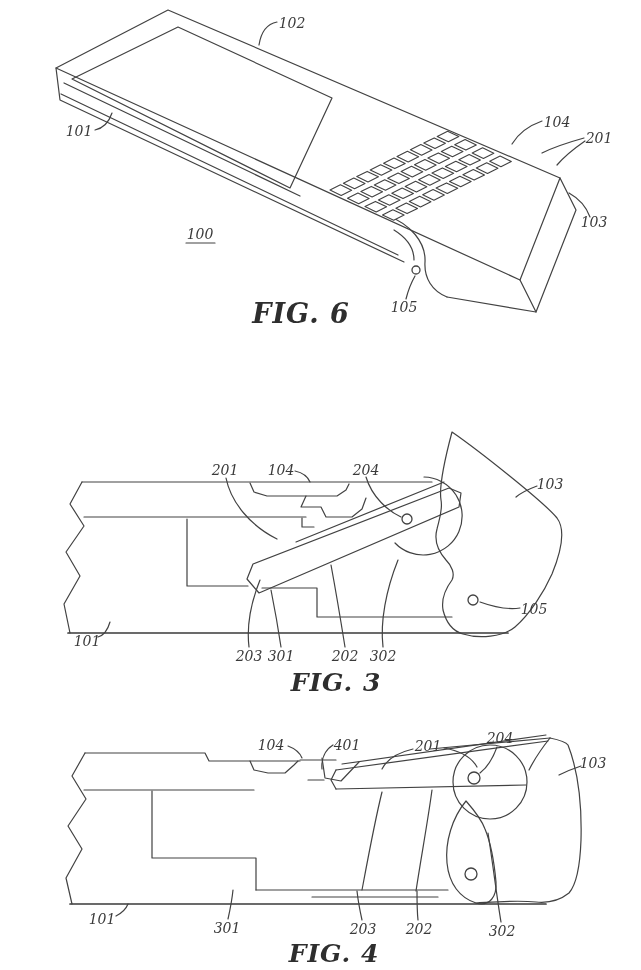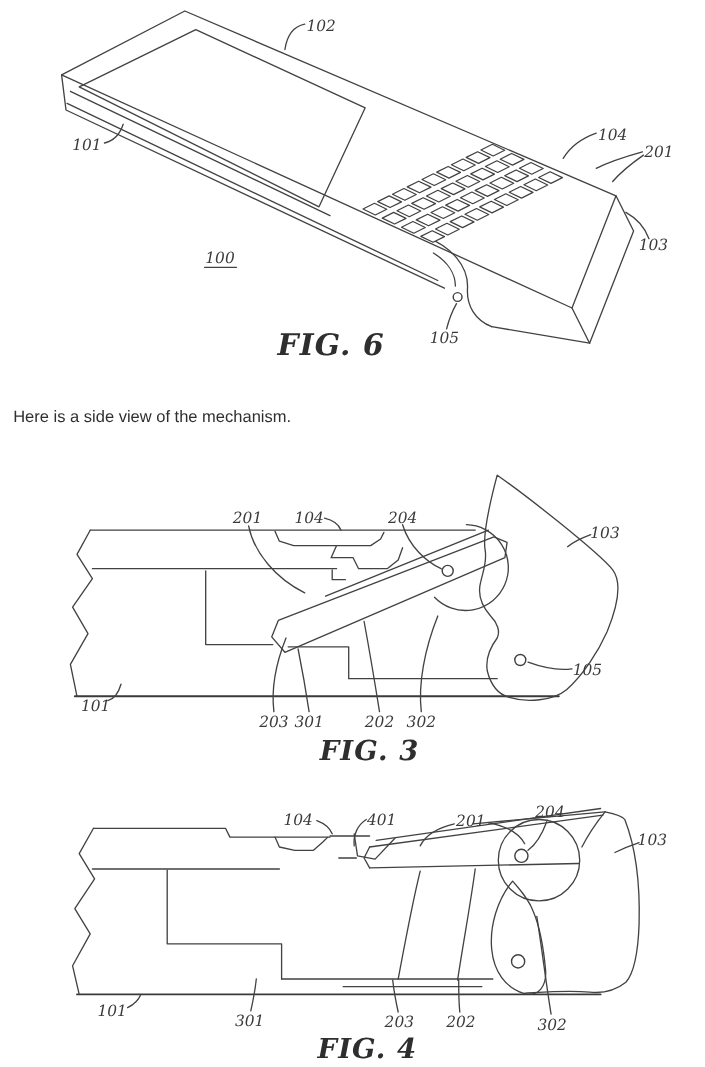--- a/index.html
+++ b/index.html
@@ -78,21 +78,20 @@
     <text class="ref" x="292" y="28">102</text>
     <text class="ref" x="79" y="136">101</text>
     <text class="ref" x="557" y="127">104</text>
     <text class="ref" x="599" y="143">201</text>
     <text class="ref" x="594" y="227">103</text>
     <text class="ref" x="200" y="239">100</text>
     <text class="ref" x="404" y="312">105</text>
     <text class="cap cap6" x="301" y="323">FIG. 6</text>
   </svg>
 
-  <div id="body-text">Here is a side view of the mechanism.</div>
 
   <svg id="fig3-svg" width="641" height="270" viewBox="0 430 641 270">
     <g>
 
       <path class="ln" d="M82,482 L432,482"></path>
       <path class="ln" d="M84,517 L306,517"></path>
       <path class="ln" d="M187,519 L187,586 L248,586"></path>
       <path class="ln" d="M262,588 L317,588 L317,617 L452,617"></path>
       <path class="ln-thick" d="M68,633 L508,633"></path>
       <path class="ln" d="M82,482 L70,504 L84,526 L66,552 L80,576 L64,604 L70,633"></path>

